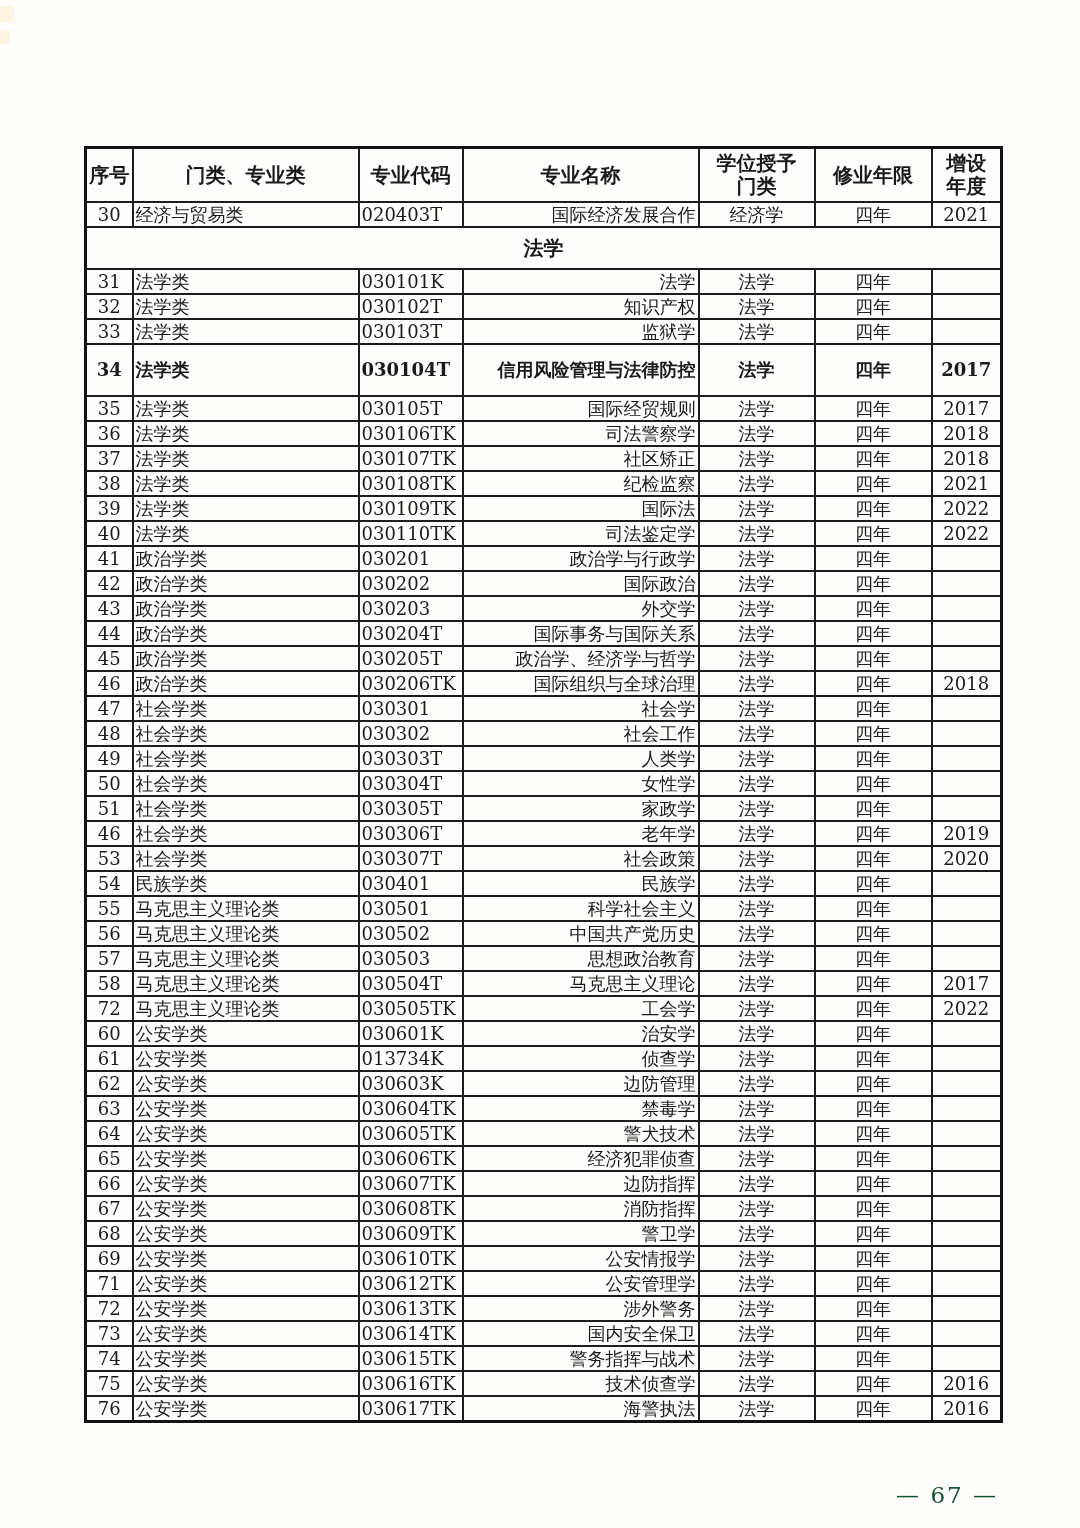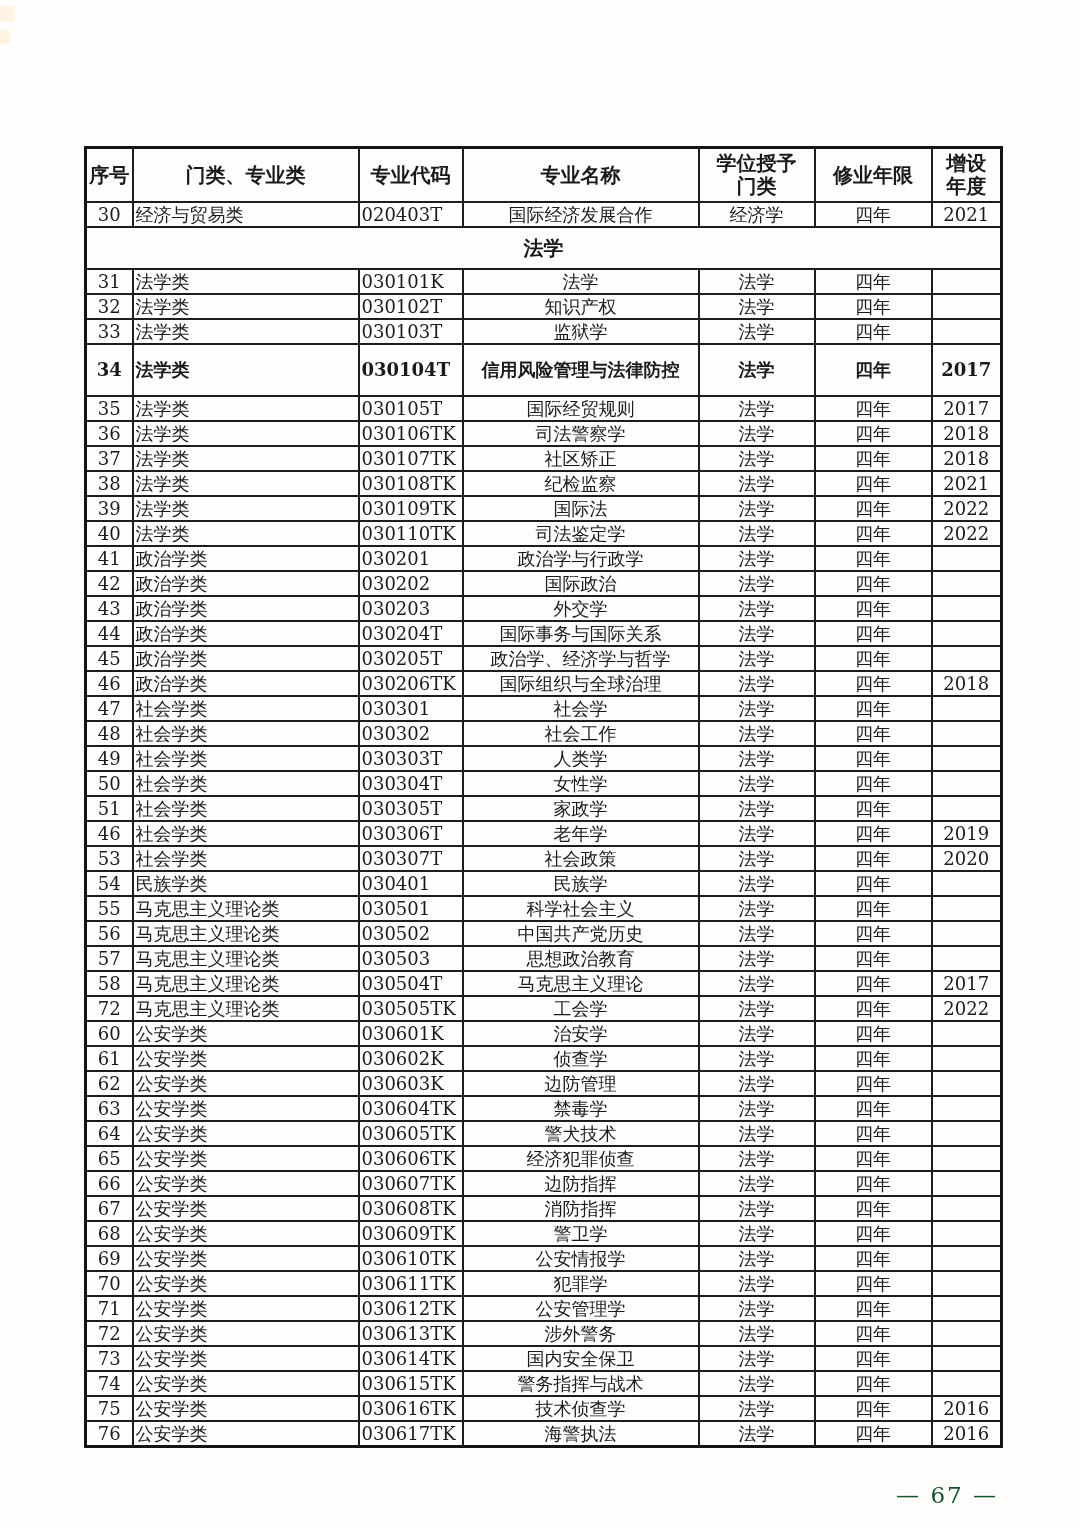--- a/index.html
+++ b/index.html
@@ -39,21 +39,21 @@
     white-space:nowrap;
   }
   tr.section-row td{
     height:40px;font-weight:bold;font-size:20px;
     text-align:center;white-space:normal;
   }
   tr.tall td{height:50px;font-weight:bold;}
   td.c0{text-align:center;}
   td.c1{text-align:left;padding-left:7px;}
   td.c2{text-align:left;padding-left:5px;}
-  td.c3{text-align:center;padding-left:7px;}
+  td.c3{text-align:right;padding-left:7px;}
   td.c4{text-align:center;}
   td.c5{text-align:center;}
   td.c6{text-align:center;}
 
   .page-num{
     position:absolute;right:82px;bottom:20px;
     font-size:23px;letter-spacing:2px;color:#14532d;
   }
 </style>
 </head>
@@ -365,21 +365,21 @@
           <td class="c1">公安学类</td>
           <td class="c2">030601K</td>
           <td class="c3">治安学</td>
           <td class="c4">法学</td>
           <td class="c5">四年</td>
           <td class="c6"></td>
         </tr>
         <tr>
           <td class="c0">61</td>
           <td class="c1">公安学类</td>
-          <td class="c2">030602K</td>
+          <td class="c2">013734K</td>
           <td class="c3">侦查学</td>
           <td class="c4">法学</td>
           <td class="c5">四年</td>
           <td class="c6"></td>
         </tr>
         <tr>
           <td class="c0">62</td>
           <td class="c1">公安学类</td>
           <td class="c2">030603K</td>
           <td class="c3">边防管理</td>
@@ -439,29 +439,20 @@
           <td class="c3">警卫学</td>
           <td class="c4">法学</td>
           <td class="c5">四年</td>
           <td class="c6"></td>
         </tr>
         <tr>
           <td class="c0">69</td>
           <td class="c1">公安学类</td>
           <td class="c2">030610TK</td>
           <td class="c3">公安情报学</td>
-          <td class="c4">法学</td>
-          <td class="c5">四年</td>
-          <td class="c6"></td>
-        </tr>
-        <tr>
-          <td class="c0">70</td>
-          <td class="c1">公安学类</td>
-          <td class="c2">030611TK</td>
-          <td class="c3">犯罪学</td>
           <td class="c4">法学</td>
           <td class="c5">四年</td>
           <td class="c6"></td>
         </tr>
         <tr>
           <td class="c0">71</td>
           <td class="c1">公安学类</td>
           <td class="c2">030612TK</td>
           <td class="c3">公安管理学</td>
           <td class="c4">法学</td>

